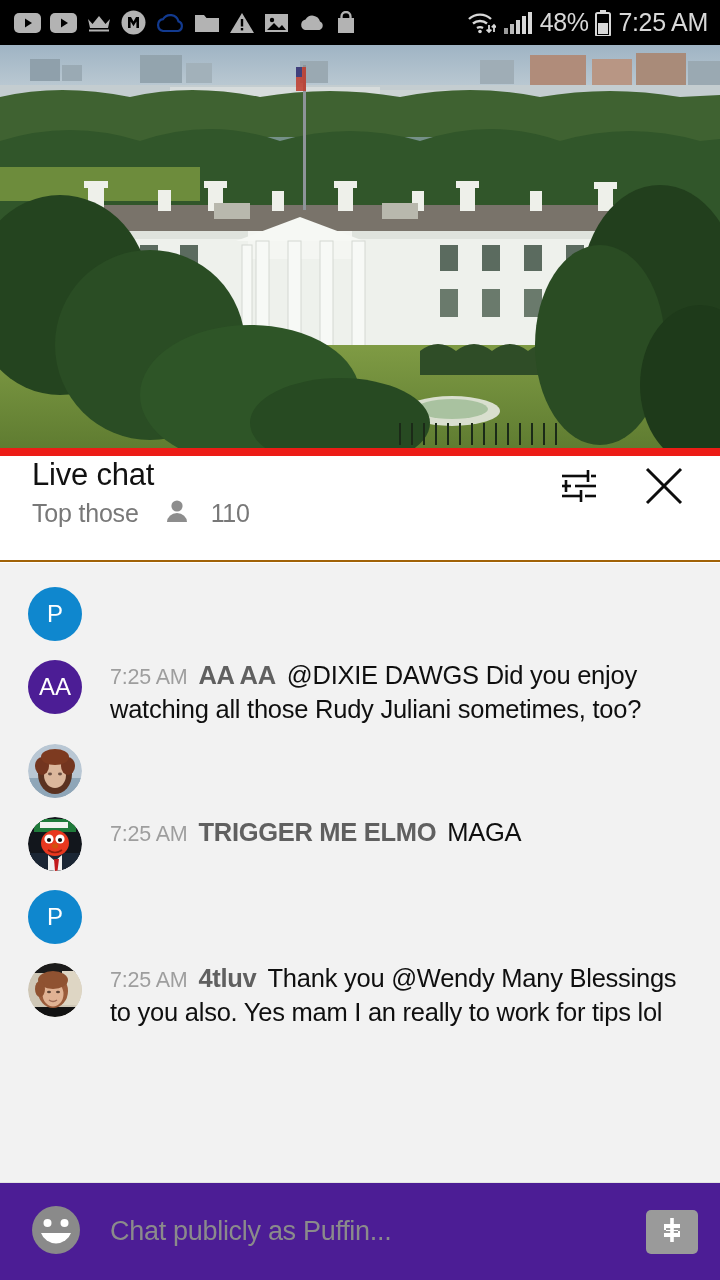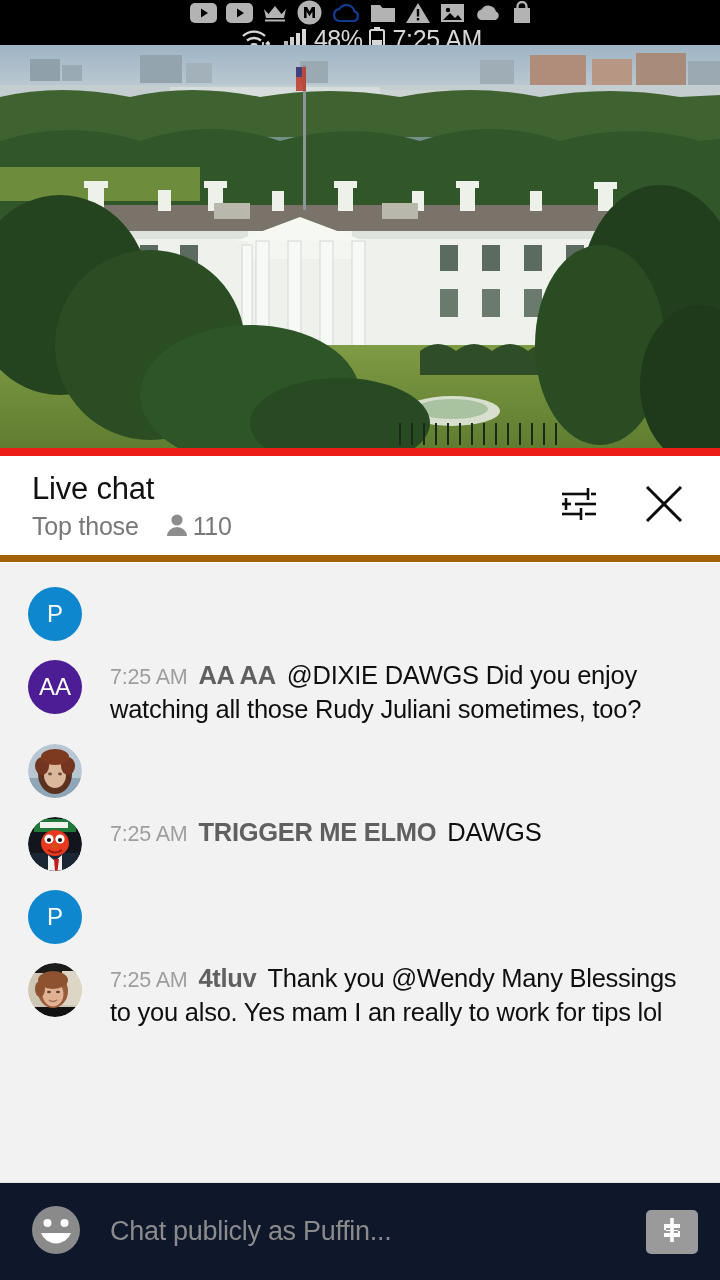--- a/index.html
+++ b/index.html
@@ -11,21 +11,20 @@
   }
   .screen { position: relative; width: 720px; height: 1280px; overflow: hidden; background:#fff; }
 
   
   .statusbar {
     position: absolute; top: 0; left: 0;
     width: 720px; height: 45px;
     background: #000000;
     display: flex; align-items: center;
     padding: 0 12px 0 14px;
-    flex-direction: column;
   }
   .status-left { display: flex; align-items: center; gap: 9px; flex: 1; }
   .status-right { display: flex; align-items: center; gap: 7px; }
   .sicon { display: inline-block; line-height: 0; }
 
   .clock {
     color: #d8d8d8; font-size: 25px; letter-spacing: -0.3px;
     font-family: "Liberation Sans", sans-serif; white-space: nowrap;
   }
   .battpct { color: #d8d8d8; font-size: 25px; letter-spacing: -0.5px; }
@@ -41,38 +40,38 @@
   .progressbar {
     position: absolute; top: 448px; left: 0;
     width: 720px; height: 8px; background: #ec1c16;
   }
 
   
   .chat-header {
     position: absolute; top: 456px; left: 0;
     width: 720px; height: 106px;
     background: #ffffff;
-    display: flex; align-items: center;
+    display: flex; 
     padding: 0 24px 0 32px;
-    border-bottom: 7px solid #a16207;
+    border-bottom: 2px solid #a16207;
   }
   .chat-header-text { flex: 1; }
   .chat-title {
     font-size: 31px; color: #111111; font-weight: 400;
     line-height: 38px; letter-spacing: -0.2px;
   }
   .chat-sub {
     display: flex; align-items: center;
     margin-top: 4px;
   }
   .chat-sub-label {
     font-size: 25px; color: #787878; letter-spacing: -0.2px;
   }
   .viewers {
-    display: flex; align-items: center; gap: 4px; margin-left: 26px;
+    display: flex; align-items: center; gap: 22px; margin-left: 26px;
   }
   .viewers-count { font-size: 25px; color: #787878; letter-spacing: -0.3px; }
   .hdr-btn {
     width: 64px; height: 64px;
     display: flex; align-items: center; justify-content: center;
     cursor: pointer;
   }
   .hdr-btn.tune { margin-right: 22px; }
 
   
@@ -115,21 +114,21 @@
   .author {
     color: #606060; font-weight: bold; letter-spacing: -0.3px;
     margin-right: 11px;
   }
   .body-text { color: #0f0f0f; }
 
   
   .input-bar {
     position: absolute; top: 1182px; left: 0;
     width: 720px; height: 98px;
-    background: #0f172a;
+    background: #4c1d95;
     display: flex; align-items: center;
     padding: 0 22px 0 28px;
     border-top: 1px solid #e3e3e3;
     justify-content: center;
   }
   .emoji-btn {
     width: 56px; height: 56px; flex: 0 0 56px;
     display: flex; align-items: center; justify-content: center;
     cursor: pointer;
   }
@@ -481,21 +480,21 @@
             <circle cx="21" cy="22" r="4.6" fill="#ffffff"></circle>
             <circle cx="32" cy="22" r="4.6" fill="#ffffff"></circle>
             <circle cx="21" cy="23" r="2.1" fill="#0d0d0d"></circle>
             <circle cx="32" cy="23" r="2.1" fill="#0d0d0d"></circle>
             <ellipse cx="27" cy="29" rx="3.2" ry="2.4" fill="#d2500e"></ellipse>
             <path d="M20 33 q7 5 14 0" stroke="#8e1c0c" stroke-width="1.6" fill="none"></path>
           </g>
         </svg>
       </div>
       <div class="msg-body">
-        <span class="ts">7:25 AM</span><span class="author">TRIGGER ME ELMO</span><span class="body-text">DAWGS</span>
+        <span class="ts">7:25 AM</span><span class="author">TRIGGER ME ELMO</span><span class="body-text">MAGA</span>
       </div>
     </div>
 
     <div class="msg">
       <div class="avatar" style="background:#0f87ce">
         <span class="avatar-initials">P</span>
       </div>
     </div>
 
     <div class="msg">

